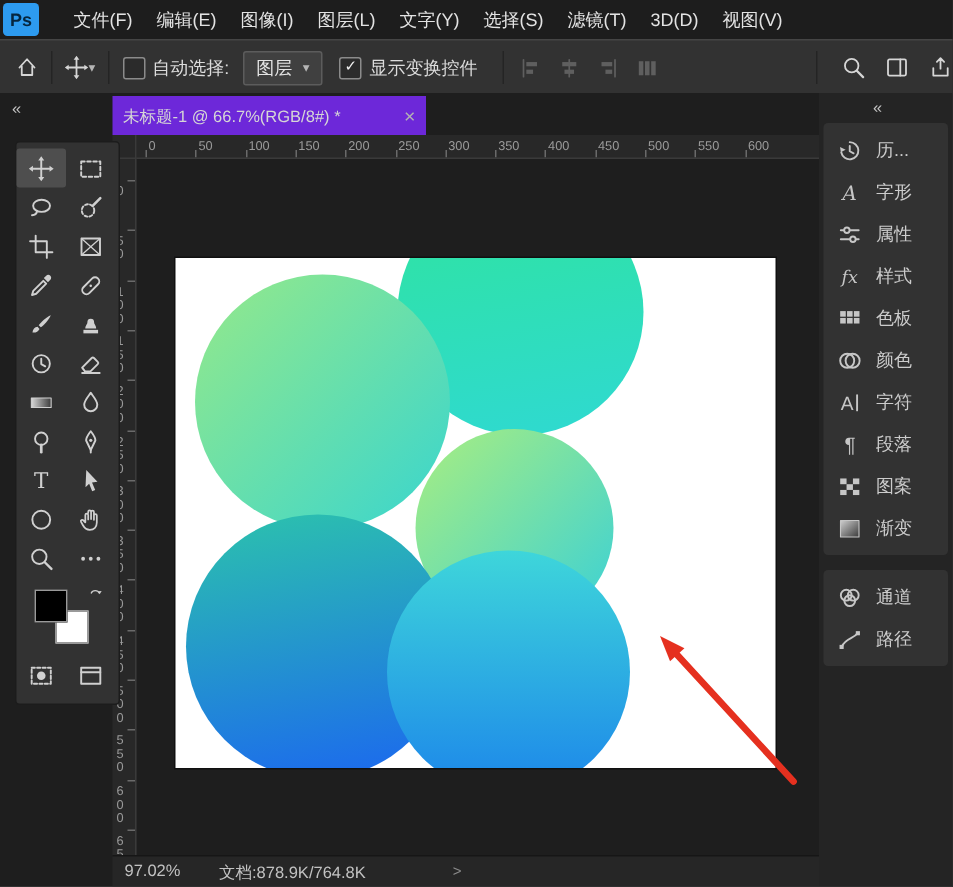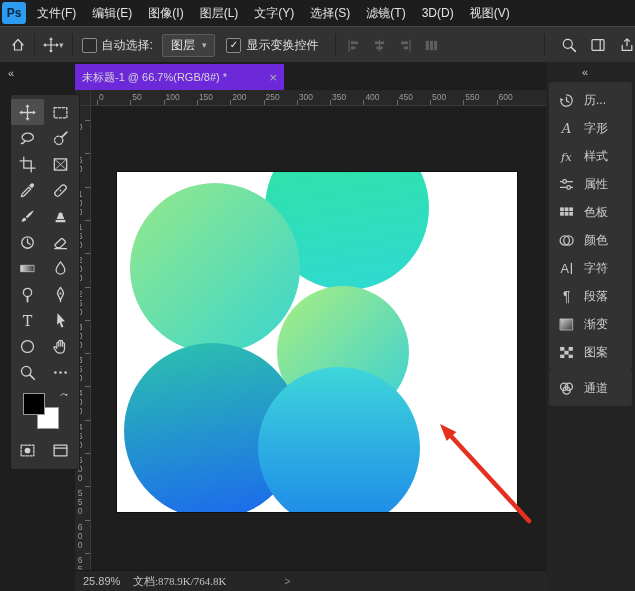--- a/index.html
+++ b/index.html
@@ -2,21 +2,21 @@
 <html><head>
 <meta charset="utf-8">
 <style>
   html,body{margin:0;padding:0;background:#444;}
   .app{position:relative;width:635px;height:591px;background:#1e1e1e;overflow:hidden;
        font-family:"Liberation Sans","DejaVu Sans",sans-serif;color:#ddd;font-size:12px;padding-left:12px;}
   
   .menu-bar{position:absolute;top:0;left:0;right:0;height:26px;background:#1d1d1d;display:flex;align-items:center;}
   .ps-logo{width:24px;height:22px;margin:2px 3px 2px 2px;background:#2d9bf0;color:#06263f;font-weight:bold;
            font-size:12px;display:flex;align-items:center;justify-content:center;border-radius:3px;}
-  .menu-items{display:flex;}
+  .menu-items{display:flex;margin-left:12px;}
   .menu-item{padding:0 8px;line-height:26px;color:#e3e3e3;white-space:nowrap;}
   
   .options-bar{position:absolute;top:26px;left:0;right:0;height:36px;background:#323232;
                border-top:1px solid #454545;display:flex;align-items:center;}
   .opt-icon{display:inline-flex;align-items:center;justify-content:center;}
   .opt-icon svg{width:16px;height:16px;}
   .bright{color:#d6d6d6;}
   .dim-icons{display:flex;gap:11px;margin-left:2px;color:#5f5f5f;align-items:center;}
   .dim-icons svg{width:15px;height:15px;}
   .right-icons{display:flex;gap:13px;align-items:center;margin:0 12px 0 8px;color:#d6d6d6;}
@@ -67,26 +67,26 @@
   .swap{position:absolute;left:48px;top:2px;color:#cfcfcf;}
   .swap svg{width:12px;height:12px;}
   .tool-bottom{display:grid;grid-template-columns:33px 33px;margin-top:2px;}
   
   .right-strip{position:absolute;left:546px;top:62px;width:89px;bottom:0;background:#242424;z-index:2;}
   .dock-header{height:20px;display:flex;align-items:center;padding-left:36px;color:#c6c6c6;font-size:11px;}
   .panel-group{background:#323232;border-radius:3px;margin:0 3px;padding:4px 0;}
   .panel-item{display:flex;align-items:center;height:28px;padding-left:9px;gap:9px;color:#cccccc;}
   .panel-item svg{width:17px;height:17px;}
   .panel-icon{display:inline-flex;color:#c6c6c6;}
-  .group2{}
+  .group2{margin-top:10px;}
   
   .status-bar{position:absolute;left:75px;top:570px;width:471px;height:21px;background:#262626;
               border-top:1px solid #161616;display:flex;align-items:center;font-size:11px;color:#c2c2c2;box-sizing:border-box;}
   .status-zoom{margin-left:8px;min-width:46px;}
-  .status-doc{margin-left:4px;font-family:Liberation Serif, serif;}
+  .status-doc{margin-left:17px;}
   .status-chev{margin-left:58px;color:#8a8a8a;font-size:10px;}
 </style>
 </head>
 <body>
 
 <div class="app">
 
   <div class="menu-bar">
     <div class="ps-logo">Ps</div>
     <div class="menu-items">
@@ -471,34 +471,34 @@
           <span class="panel-icon">
             <svg viewBox="0 0 16 16" fill="none" stroke="currentColor" stroke-width="1.2" stroke-linecap="round" stroke-linejoin="round">
               <text x="8" y="12.4" text-anchor="middle" font-size="12.5" font-style="italic" font-family="DejaVu Serif, serif" fill="currentColor" stroke="none">A</text>
             </svg>
           </span>
           <span class="panel-label">字形</span>
         </div>
         <div class="panel-item">
           <span class="panel-icon">
             <svg viewBox="0 0 16 16" fill="none" stroke="currentColor" stroke-width="1.2" stroke-linecap="round" stroke-linejoin="round">
-              <text x="8" y="12" text-anchor="middle" font-size="11" font-style="italic" font-family="DejaVu Serif, serif" fill="currentColor" stroke="none">fx</text>
-            </svg>
-          </span>
-          <span class="panel-label">样式</span>
-        </div>
-        <div class="panel-item">
-          <span class="panel-icon">
-            <svg viewBox="0 0 16 16" fill="none" stroke="currentColor" stroke-width="1.2" stroke-linecap="round" stroke-linejoin="round">
               <path d="M2.4 5.2h11.2M2.4 10.8h11.2"></path>
               <circle cx="6.2" cy="5.2" r="1.7" fill="#323232"></circle>
               <circle cx="10" cy="10.8" r="1.7" fill="#323232"></circle>
             </svg>
           </span>
           <span class="panel-label">属性</span>
+        </div>
+        <div class="panel-item">
+          <span class="panel-icon">
+            <svg viewBox="0 0 16 16" fill="none" stroke="currentColor" stroke-width="1.2" stroke-linecap="round" stroke-linejoin="round">
+              <text x="8" y="12" text-anchor="middle" font-size="11" font-style="italic" font-family="DejaVu Serif, serif" fill="currentColor" stroke="none">fx</text>
+            </svg>
+          </span>
+          <span class="panel-label">样式</span>
         </div>
         <div class="panel-item">
           <span class="panel-icon">
             <svg viewBox="0 0 16 16" fill="none" stroke="currentColor" stroke-width="1.2" stroke-linecap="round" stroke-linejoin="round">
               <g fill="currentColor" stroke="none">
                 <rect x="2" y="3.2" width="3.5" height="3.5"></rect>
                 <rect x="6.3" y="3.2" width="3.5" height="3.5"></rect>
                 <rect x="10.6" y="3.2" width="3.5" height="3.5"></rect>
                 <rect x="2" y="7.5" width="3.5" height="3.5"></rect>
                 <rect x="6.3" y="7.5" width="3.5" height="3.5"></rect>
@@ -530,59 +530,69 @@
           <span class="panel-icon">
             <svg viewBox="0 0 16 16" fill="none" stroke="currentColor" stroke-width="1.2" stroke-linecap="round" stroke-linejoin="round">
               <text x="8.2" y="12.6" text-anchor="middle" font-size="13" fill="currentColor" stroke="none">¶</text>
             </svg>
           </span>
           <span class="panel-label">段落</span>
         </div>
         <div class="panel-item">
           <span class="panel-icon">
             <svg viewBox="0 0 16 16" fill="none" stroke="currentColor" stroke-width="1.2" stroke-linecap="round" stroke-linejoin="round">
+              <g fill="currentColor" stroke="none">
+                <rect x="2" y="2.8" width="4" height="3.6"></rect>
+                <rect x="10" y="2.8" width="4" height="3.6"></rect>
+                <rect x="6" y="6.4" width="4" height="3.6"></rect>
+                <rect x="2" y="10" width="4" height="3.2"></rect>
+                <rect x="10" y="10" width="4" height="3.2"></rect>
+              </g>
+            </svg>
+          </span>
+          <span class="panel-label">图案</span>
+        </div>
+        <div class="panel-item">
+          <span class="panel-icon">
+            <svg viewBox="0 0 16 16" fill="none" stroke="currentColor" stroke-width="1.2" stroke-linecap="round" stroke-linejoin="round">
               <defs>
                 <linearGradient id="pg" x1="0" y1="0" x2="1" y2="1">
                   <stop offset="0" stop-color="#cfcfcf"></stop>
                   <stop offset="1" stop-color="#3a3a3a"></stop>
                 </linearGradient>
               </defs>
               <rect x="2.2" y="2.8" width="11.6" height="10.4" fill="url(#pg)" stroke-width=".7"></rect>
             </svg>
           </span>
           <span class="panel-label">渐变</span>
         </div>
-        <div class="panel-item">
-          <span class="panel-icon">
-            <svg viewBox="0 0 16 16" fill="none" stroke="currentColor" stroke-width="1.2" stroke-linecap="round" stroke-linejoin="round">
-              <g fill="currentColor" stroke="none">
-                <rect x="2" y="2.8" width="4" height="3.6"></rect>
-                <rect x="10" y="2.8" width="4" height="3.6"></rect>
-                <rect x="6" y="6.4" width="4" height="3.6"></rect>
-                <rect x="2" y="10" width="4" height="3.2"></rect>
-                <rect x="10" y="10" width="4" height="3.2"></rect>
-              </g>
-            </svg>
-          </span>
-          <span class="panel-label">图案</span>
-        </div>
       </div>
     <div class="panel-group group2">
         <div class="panel-item">
           <span class="panel-icon">
             <svg viewBox="0 0 16 16" fill="none" stroke="currentColor" stroke-width="1.2" stroke-linecap="round" stroke-linejoin="round">
               <circle cx="5.8" cy="6.4" r="3.4"></circle>
               <circle cx="10.2" cy="6.4" r="3.4"></circle>
               <circle cx="8" cy="9.8" r="3.4"></circle>
             </svg>
           </span>
           <span class="panel-label">通道</span>
         </div>
+        <div class="panel-item">
+          <span class="panel-icon">
+            <svg viewBox="0 0 16 16" fill="none" stroke="currentColor" stroke-width="1.2" stroke-linecap="round" stroke-linejoin="round">
+              <path d="M3 12.4C5.2 7 10.6 7.4 13 3.8"></path>
+              <rect x="1.6" y="11.2" width="2.6" height="2.6" fill="currentColor" stroke="none"></rect>
+              <rect x="11.8" y="2.6" width="2.6" height="2.6" fill="currentColor" stroke="none"></rect>
+            </svg>
+          </span>
+          <span class="panel-label">路径</span>
+        </div>
       </div>
   </div>
 
   <div class="status-bar">
-    <span class="status-zoom">25.89%</span>
+    <span class="status-zoom">97.02%</span>
     <span class="status-doc">文档:878.9K/764.8K</span>
     <span class="status-chev">&gt;</span>
   </div>
 
 </div>
 
 </body></html>

